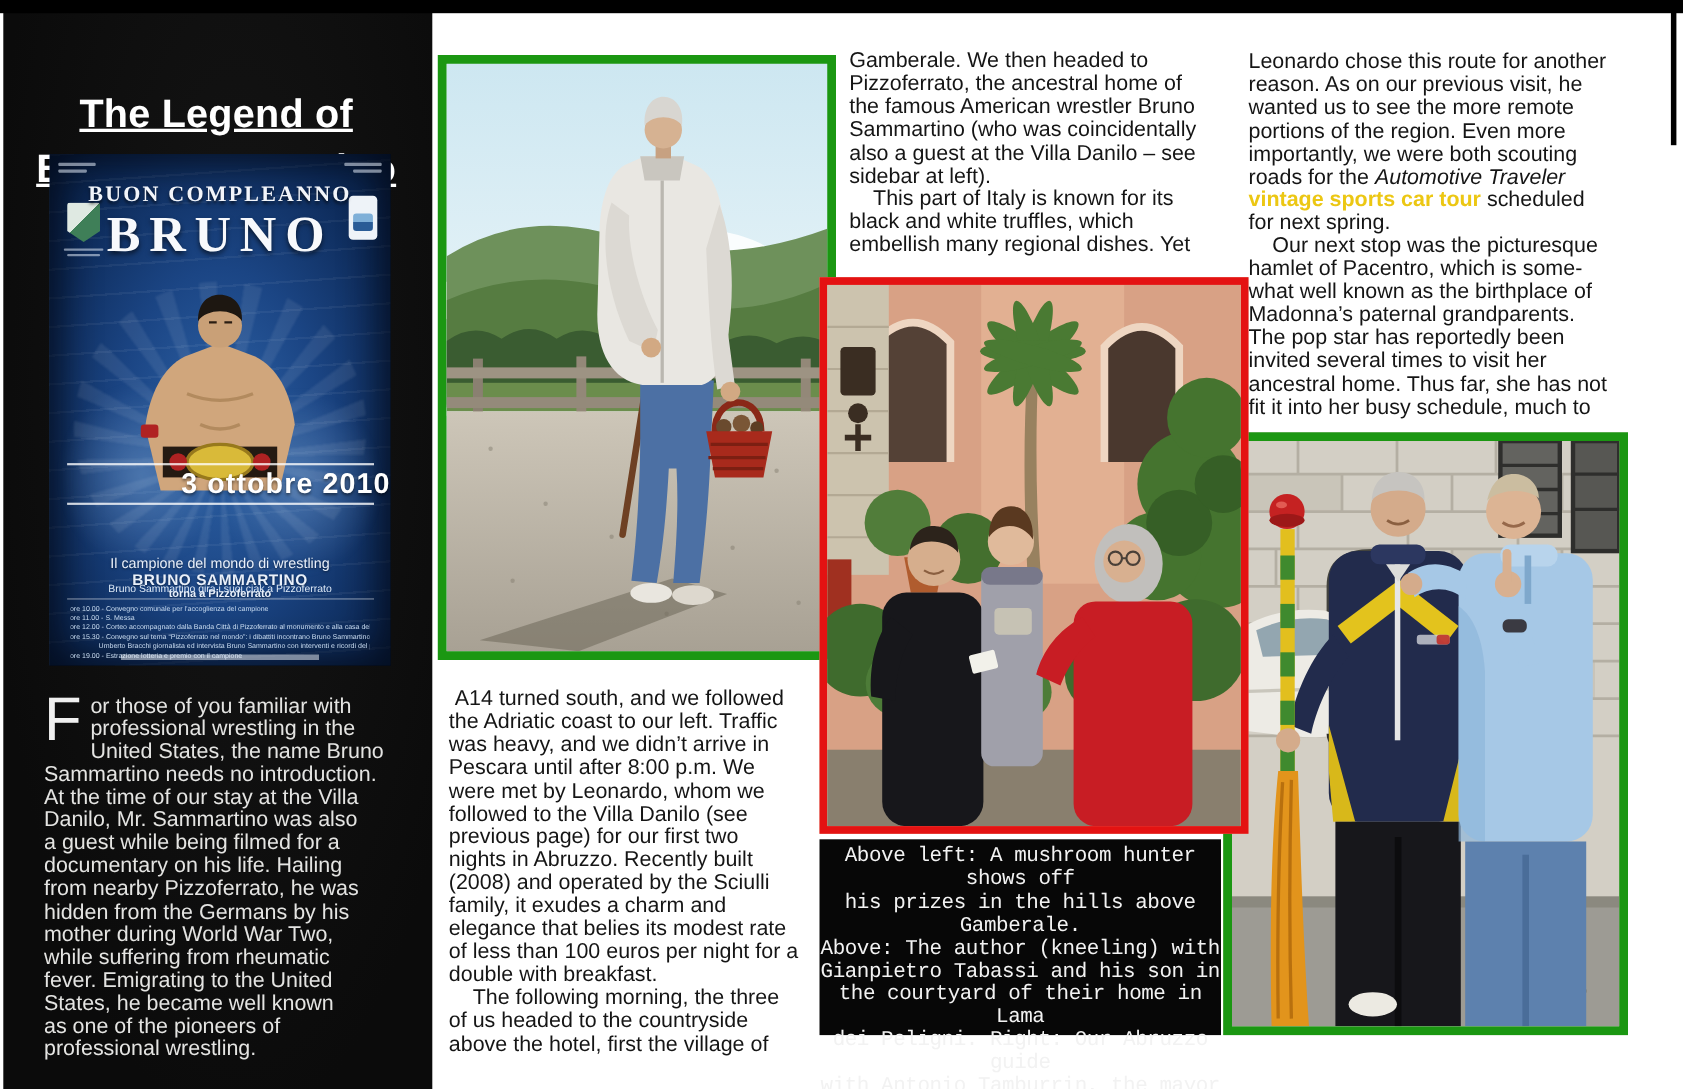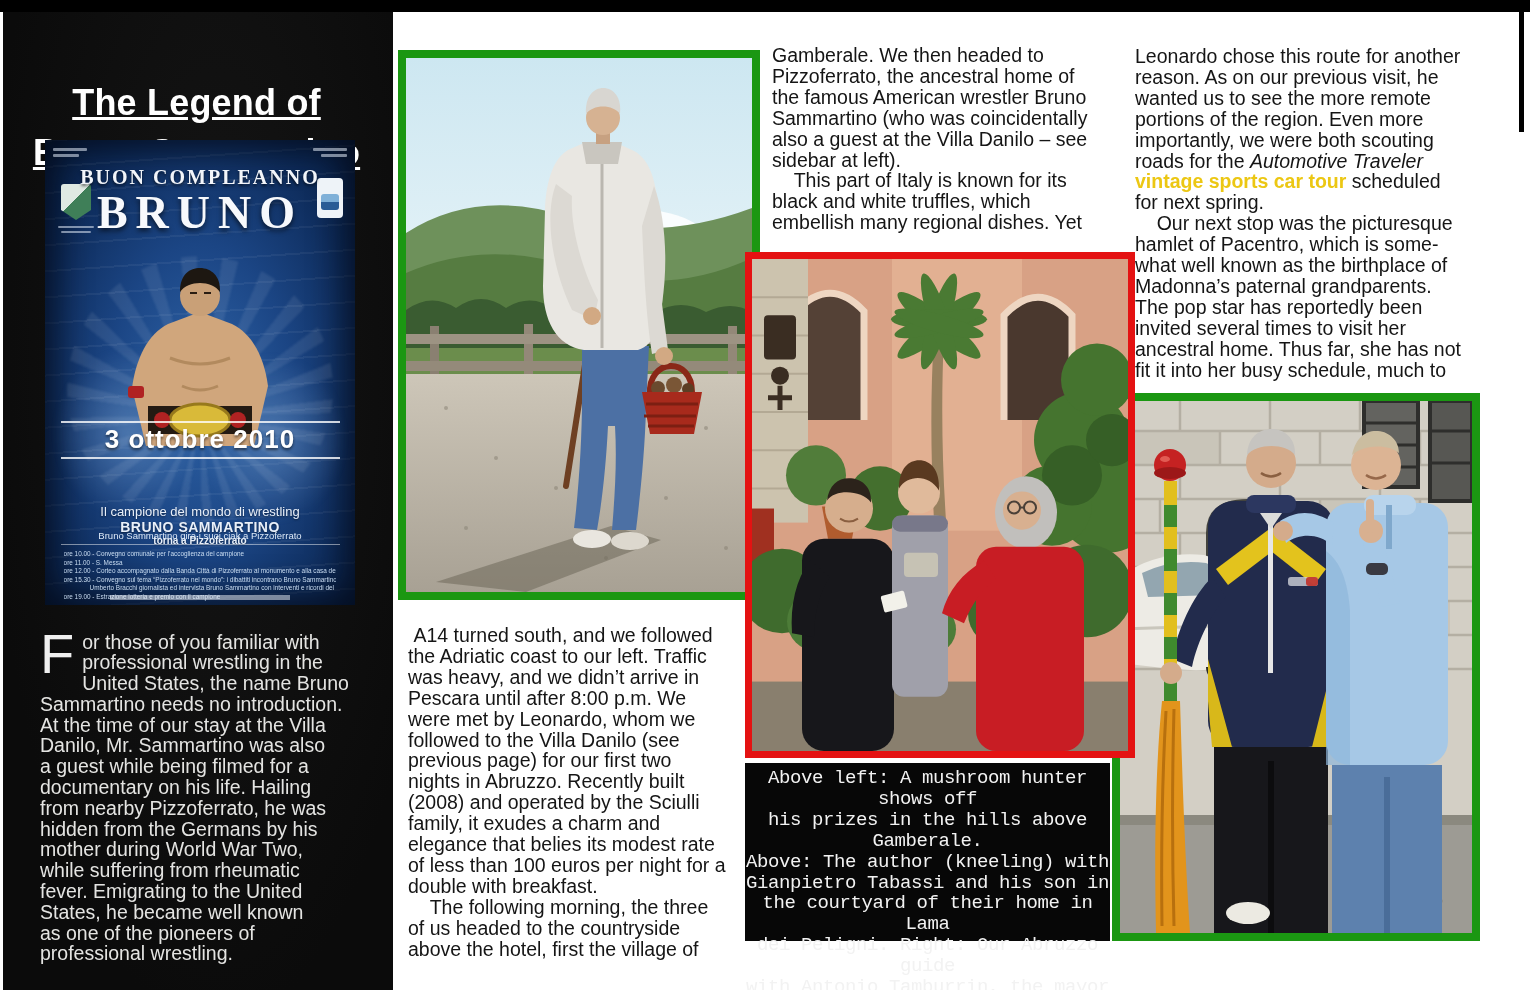--- a/index.html
+++ b/index.html
@@ -37,21 +37,21 @@
             text-shadow:0 2px 3px rgba(0,0,0,.6);}
   .p-name{left:0;top:46px;width:100%;text-align:center;color:#f7f9fc;
           font-family:"Liberation Serif",serif;font-weight:bold;font-size:46px;letter-spacing:8px;
           text-shadow:0 3px 5px rgba(0,0,0,.6);}
   .p-scene{width:150px;height:170px;border-radius:50%;filter:blur(3px);
            background:radial-gradient(ellipse, rgba(130,170,215,.45) 0%, rgba(130,170,215,0) 70%);}
   .p-burst{left:22px;top:116px;width:266px;height:266px;border-radius:50%;opacity:.5;filter:blur(1px);
            background:repeating-conic-gradient(from 8deg at 50% 60%, rgba(255,255,255,.16) 0 6deg, rgba(255,255,255,0) 6deg 15deg);}
   .p-wrestler{left:75px;top:126px;width:160px;height:182px;}
   .p-rule{left:5%;width:90%;height:2px;background:rgba(255,255,255,.8);}
-  .p-date{left:0;top:284px;width:100%;text-align:center;color:#fff;font-weight:bold;font-size:26px;
+  .p-date{left:0;top:284px;width:100%;text-align:right;color:#fff;font-weight:bold;font-size:26px;
           letter-spacing:1px;text-shadow:0 2px 3px rgba(0,0,0,.55);}
   .p-sub{left:0;width:100%;text-align:center;color:#e9f0fa;text-shadow:0 1px 2px rgba(0,0,0,.5);margin-top:42px;}
   .p-film{left:2%;width:96%;text-align:center;color:#dce8f6;font-size:9.5px;}
   .p-sched{left:6%;top:410px;width:88%;color:#c9dcf1;font-size:6.4px;line-height:8.6px;
            text-align:left;white-space:nowrap;overflow:hidden;}
   .p-sched div{position:static;}
   .p-bottombar{left:21%;top:455px;width:58%;height:5px;background:rgba(240,244,250,.5);filter:blur(.6px);}
 
   
   .photo{position:absolute;box-sizing:border-box;}

